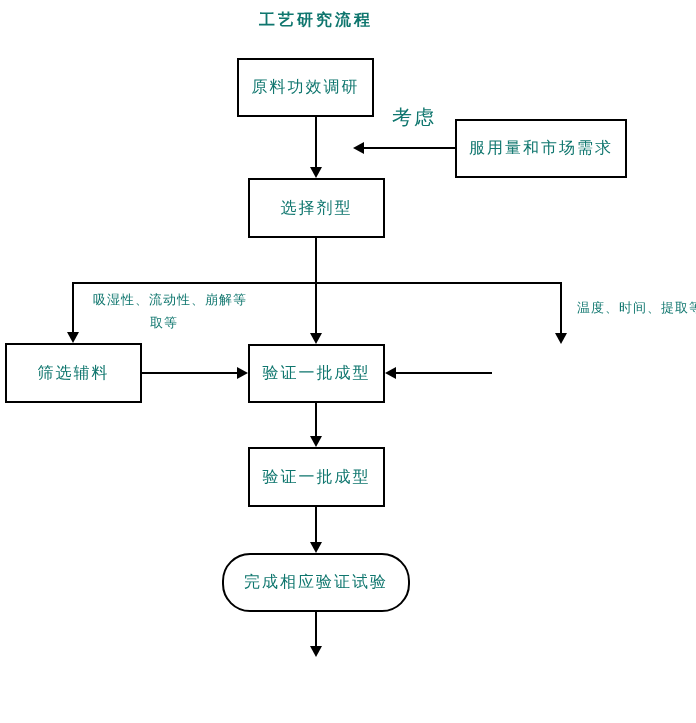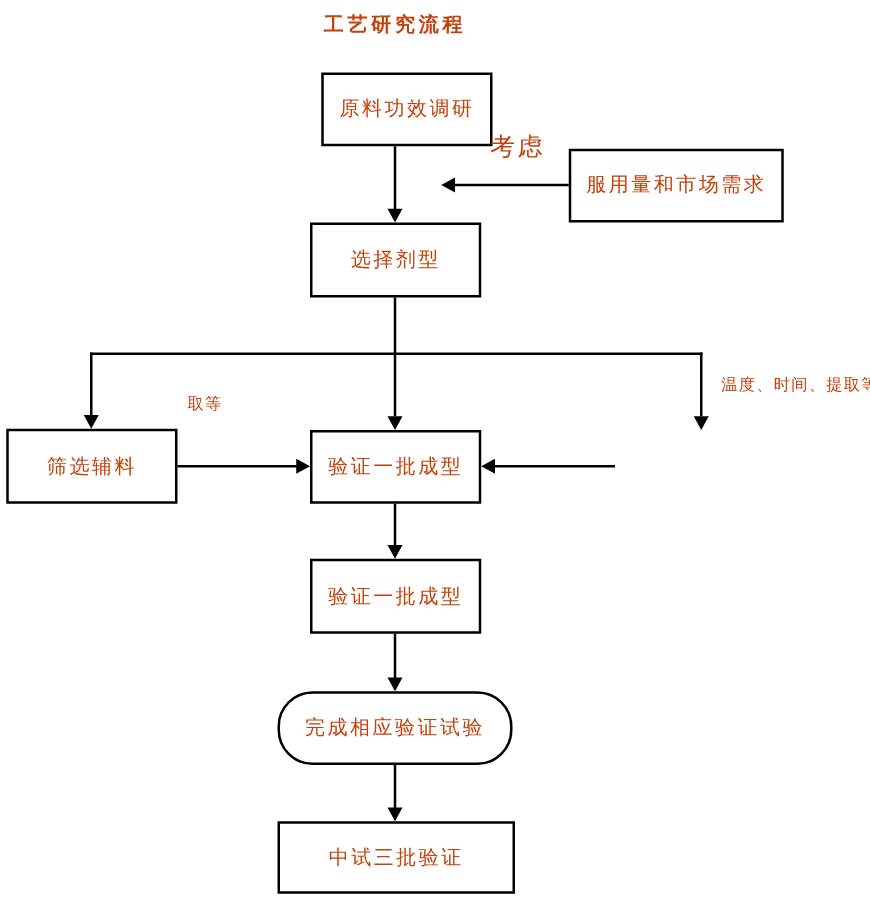--- a/index.html
+++ b/index.html
@@ -1,21 +1,21 @@
 <!DOCTYPE html>
 <html><head>
 <meta charset="utf-8">
 <style>
   html,body{margin:0;padding:0;background:#ffffff;}
   #canvas{
     position:relative;
     width:696px;height:723px;
     background:#ffffff;
     font-family:"Liberation Sans","DejaVu Sans",sans-serif;
-    color:#c2410c;
+    color:#0f766e;
     overflow:hidden;
   }
   .title{
     position:absolute;
     left:0;top:10px;width:632px;
     text-align:center;
     font-size:16px;
     font-weight:bold;
     letter-spacing:3px;
     white-space:nowrap;
@@ -45,21 +45,21 @@
   .arrow.left{border-top:6px solid transparent;border-bottom:6px solid transparent;border-right:11px solid #000;}
   .arrow.right{border-top:6px solid transparent;border-bottom:6px solid transparent;border-left:11px solid #000;}
 </style>
 </head>
 <body>
 
 <div id="canvas">
 
   <div class="title">工艺研究流程</div>
 
-  <div class="node" style="left:257px;top:58px;width:137px;height:59px;">
+  <div class="node" style="left:237px;top:58px;width:137px;height:59px;">
     <span>原料功效调研</span>
   </div>
 
   <div class="node" style="left:455px;top:119px;width:172px;height:59px;">
     <span>服用量和市场需求</span>
   </div>
 
   <div class="node" style="left:248px;top:178px;width:137px;height:60px;">
     <span>选择剂型</span>
   </div>
@@ -74,26 +74,24 @@
 
 
   <div class="node" style="left:248px;top:447px;width:137px;height:60px;">
     <span>验证一批成型</span>
   </div>
 
   <div class="node" style="left:222px;top:553px;width:188px;height:59px;border-radius:28px;">
     <span>完成相应验证试验</span>
   </div>
 
-  <div class="node" style="left:222px;top:657px;width:190px;height:58px;">
-    <span>中试三批验证</span>
-  </div>
 
   <div class="edge-label big" style="left:392px;top:104px;">考虑</div>
 
+  <div class="edge-label" style="left:93px;top:291px;">吸湿性、流动性、崩解等</div>
 
   <div class="edge-label" style="left:150px;top:314px;">取等</div>
 
   <div class="edge-label" style="left:577px;top:299px;">温度、时间、提取等</div>
 
   <div class="line" style="left:315px;top:117px;width:2px;height:51px;"></div>
   <div class="arrow down" style="left:310px;top:167px;"></div>
 
   <div class="line" style="left:362px;top:147px;width:93px;height:2px;"></div>
   <div class="arrow left" style="left:353px;top:142px;"></div>

